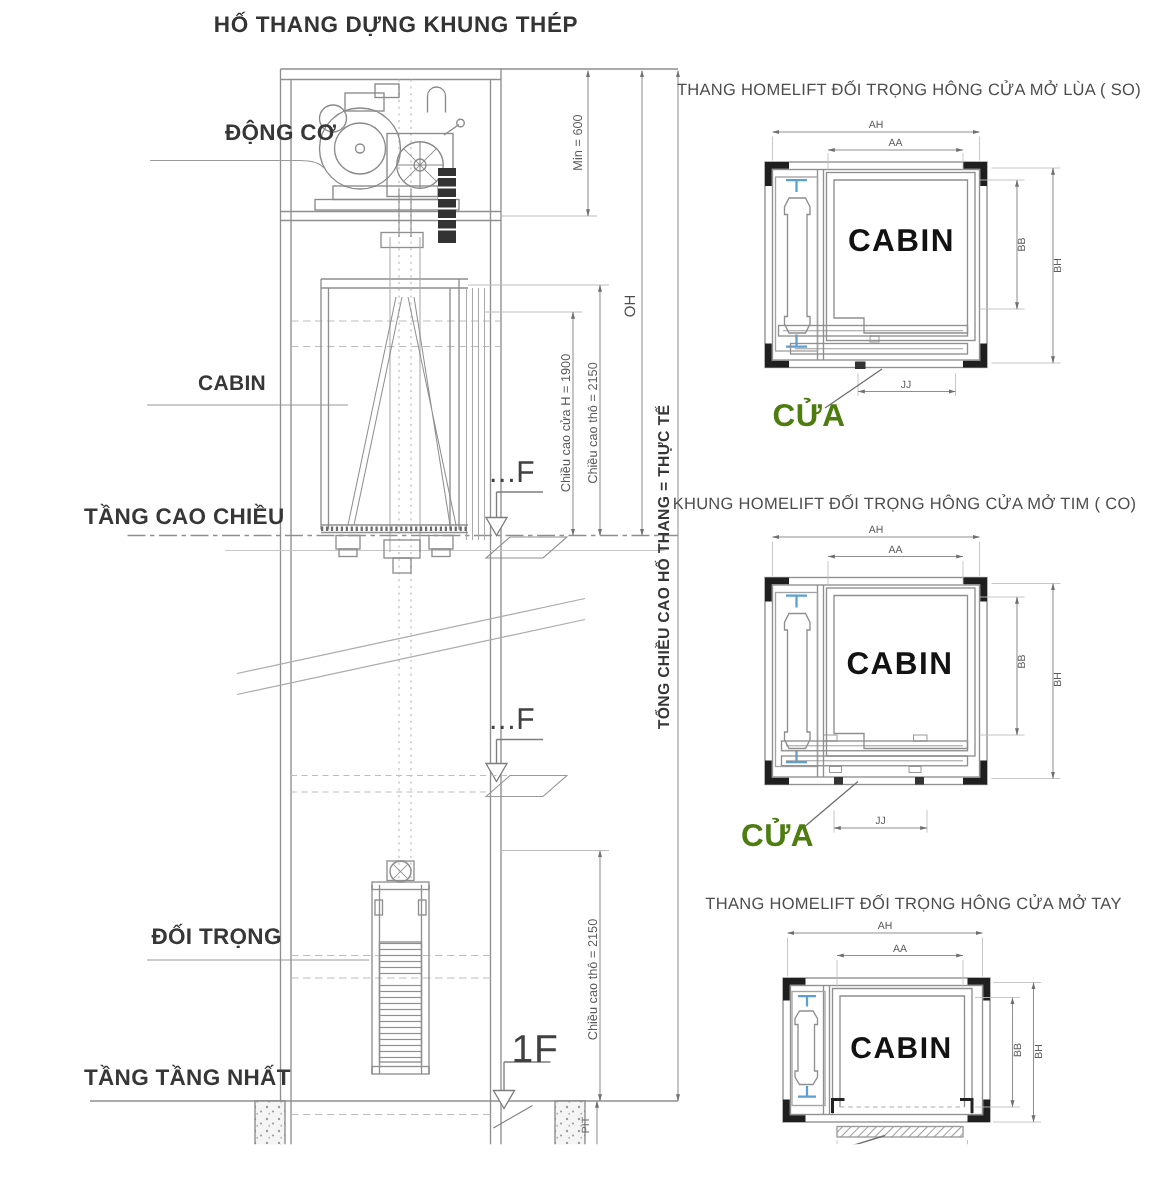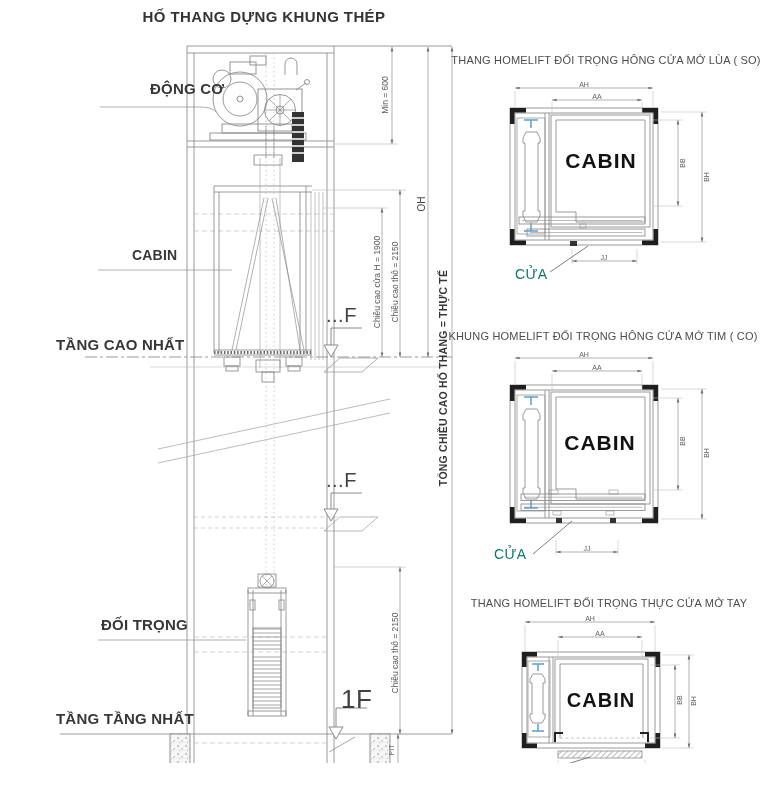--- a/index.html
+++ b/index.html
@@ -13,21 +13,21 @@
   .main-title{font-size:15px;font-weight:bold;letter-spacing:.4px;color:#343434;}
   .lbl{font-size:15px;font-weight:bold;letter-spacing:.2px;color:#373737;}
   .lbl-sm{font-size:14px;}
   .fmark{font-size:20px;font-weight:400;color:#414141;letter-spacing:.5px;}
   .vdim{font-size:8.5px;color:#5a5a5a;}
   .vdim-md{font-size:10px;color:#4c4c4c;}
   .vdim-b{font-size:10.5px;font-weight:bold;color:#363636;letter-spacing:.2px;}
   .vdim-xs{font-size:7px;color:#6a6a6a;}
   .ptitle{font-size:11px;color:#4d4d4d;letter-spacing:.2px;}
   .pcabin{font-size:21px;font-weight:bold;color:#121212;letter-spacing:1px;}
-  .pdoor{font-size:14px;font-weight:normal;color:#0f766e;letter-spacing:.3px;}
+  .pdoor{font-size:21px;font-weight:bold;color:#4d7c0f;letter-spacing:.3px;}
   .pdim{font-size:7px;color:#5d5d5d;}
 </style>
 </head>
 <body>
 
 <div class="canvas">
 
   <svg width="779" height="800" viewBox="0 0 779 800">
     <defs>
       <marker id="ar" viewBox="0 0 10 10" refX="10" refY="5" markerWidth="6.5" markerHeight="6.5" orient="auto-start-reverse">
@@ -239,21 +239,21 @@
         <line x1="558" y1="776" x2="645" y2="776" marker-start="url(#ar)" marker-end="url(#ar)"></line>
       </g>
       <path d="M548,770 L590,757" stroke="#6f6f6f"></path>
     </g>
   </svg>
 
   <div class="t cx main-title" style="left:264px;top:8px;">HỐ THANG DỰNG KHUNG THÉP</div>
 
   <div class="t lbl" style="left:110px;top:80px;margin-left:40px;">ĐỘNG CƠ</div>
   <div class="t lbl lbl-sm" style="left:132px;top:247px;">CABIN</div>
-  <div class="t lbl" style="left:56px;top:336px;">TẦNG CAO NHẤT</div>
+  <div class="t lbl" style="left:56px;top:336px;">TẦNG CAO CHIỀU</div>
   <div class="t lbl" style="left:101px;top:616px;">ĐỐI TRỌNG</div>
   <div class="t lbl" style="left:56px;top:710px;">TẦNG TẦNG NHẤT</div>
 
   <div class="t fmark" style="left:326px;top:304px;">...F</div>
   <div class="t fmark" style="left:326px;top:469px;">...F</div>
   <div class="t fmark" style="left:341px;top:684px;font-size:26px;">1F</div>
 
   <div class="t rot vdim" style="left:385px;top:95px;">Min = 600</div>
   <div class="t rot vdim-md" style="left:421px;top:204px;">OH</div>
   <div class="t rot vdim" style="left:377px;top:282px;">Chiều cao cửa H = 1900</div>
@@ -273,21 +273,21 @@
 
   <div class="t cx ptitle" style="left:603px;top:330px;">KHUNG HOMELIFT ĐỐI TRỌNG HÔNG CỬA MỞ TIM ( CO)</div>
   <div class="t c pdim" style="left:584px;top:354px;">AH</div>
   <div class="t c pdim" style="left:597px;top:367px;">AA</div>
   <div class="t rot pdim" style="left:682px;top:441px;">BB</div>
   <div class="t rot pdim" style="left:706px;top:453px;">BH</div>
   <div class="t c pdim" style="left:587px;top:548px;">JJ</div>
   <div class="t c pcabin" style="left:600px;top:443px;">CABIN</div>
   <div class="t pdoor" style="left:494px;top:546px;">CỬA</div>
 
-  <div class="t cx ptitle" style="left:609px;top:597px;">THANG HOMELIFT ĐỐI TRỌNG THỰC CỬA MỞ TAY</div>
+  <div class="t cx ptitle" style="left:609px;top:597px;">THANG HOMELIFT ĐỐI TRỌNG HÔNG CỬA MỞ TAY</div>
   <div class="t c pdim" style="left:590px;top:618px;">AH</div>
   <div class="t c pdim" style="left:600px;top:633px;">AA</div>
   <div class="t rot pdim" style="left:679px;top:700px;">BB</div>
   <div class="t rot pdim" style="left:693px;top:701px;">BH</div>
   <div class="t c pdim" style="left:601px;top:771px;">JJ</div>
   <div class="t c pcabin" style="left:601px;top:700px;font-size:20px;">CABIN</div>
   <div class="t pdoor" style="left:510px;top:764px;">CỬA</div>
 
 </div>
 

